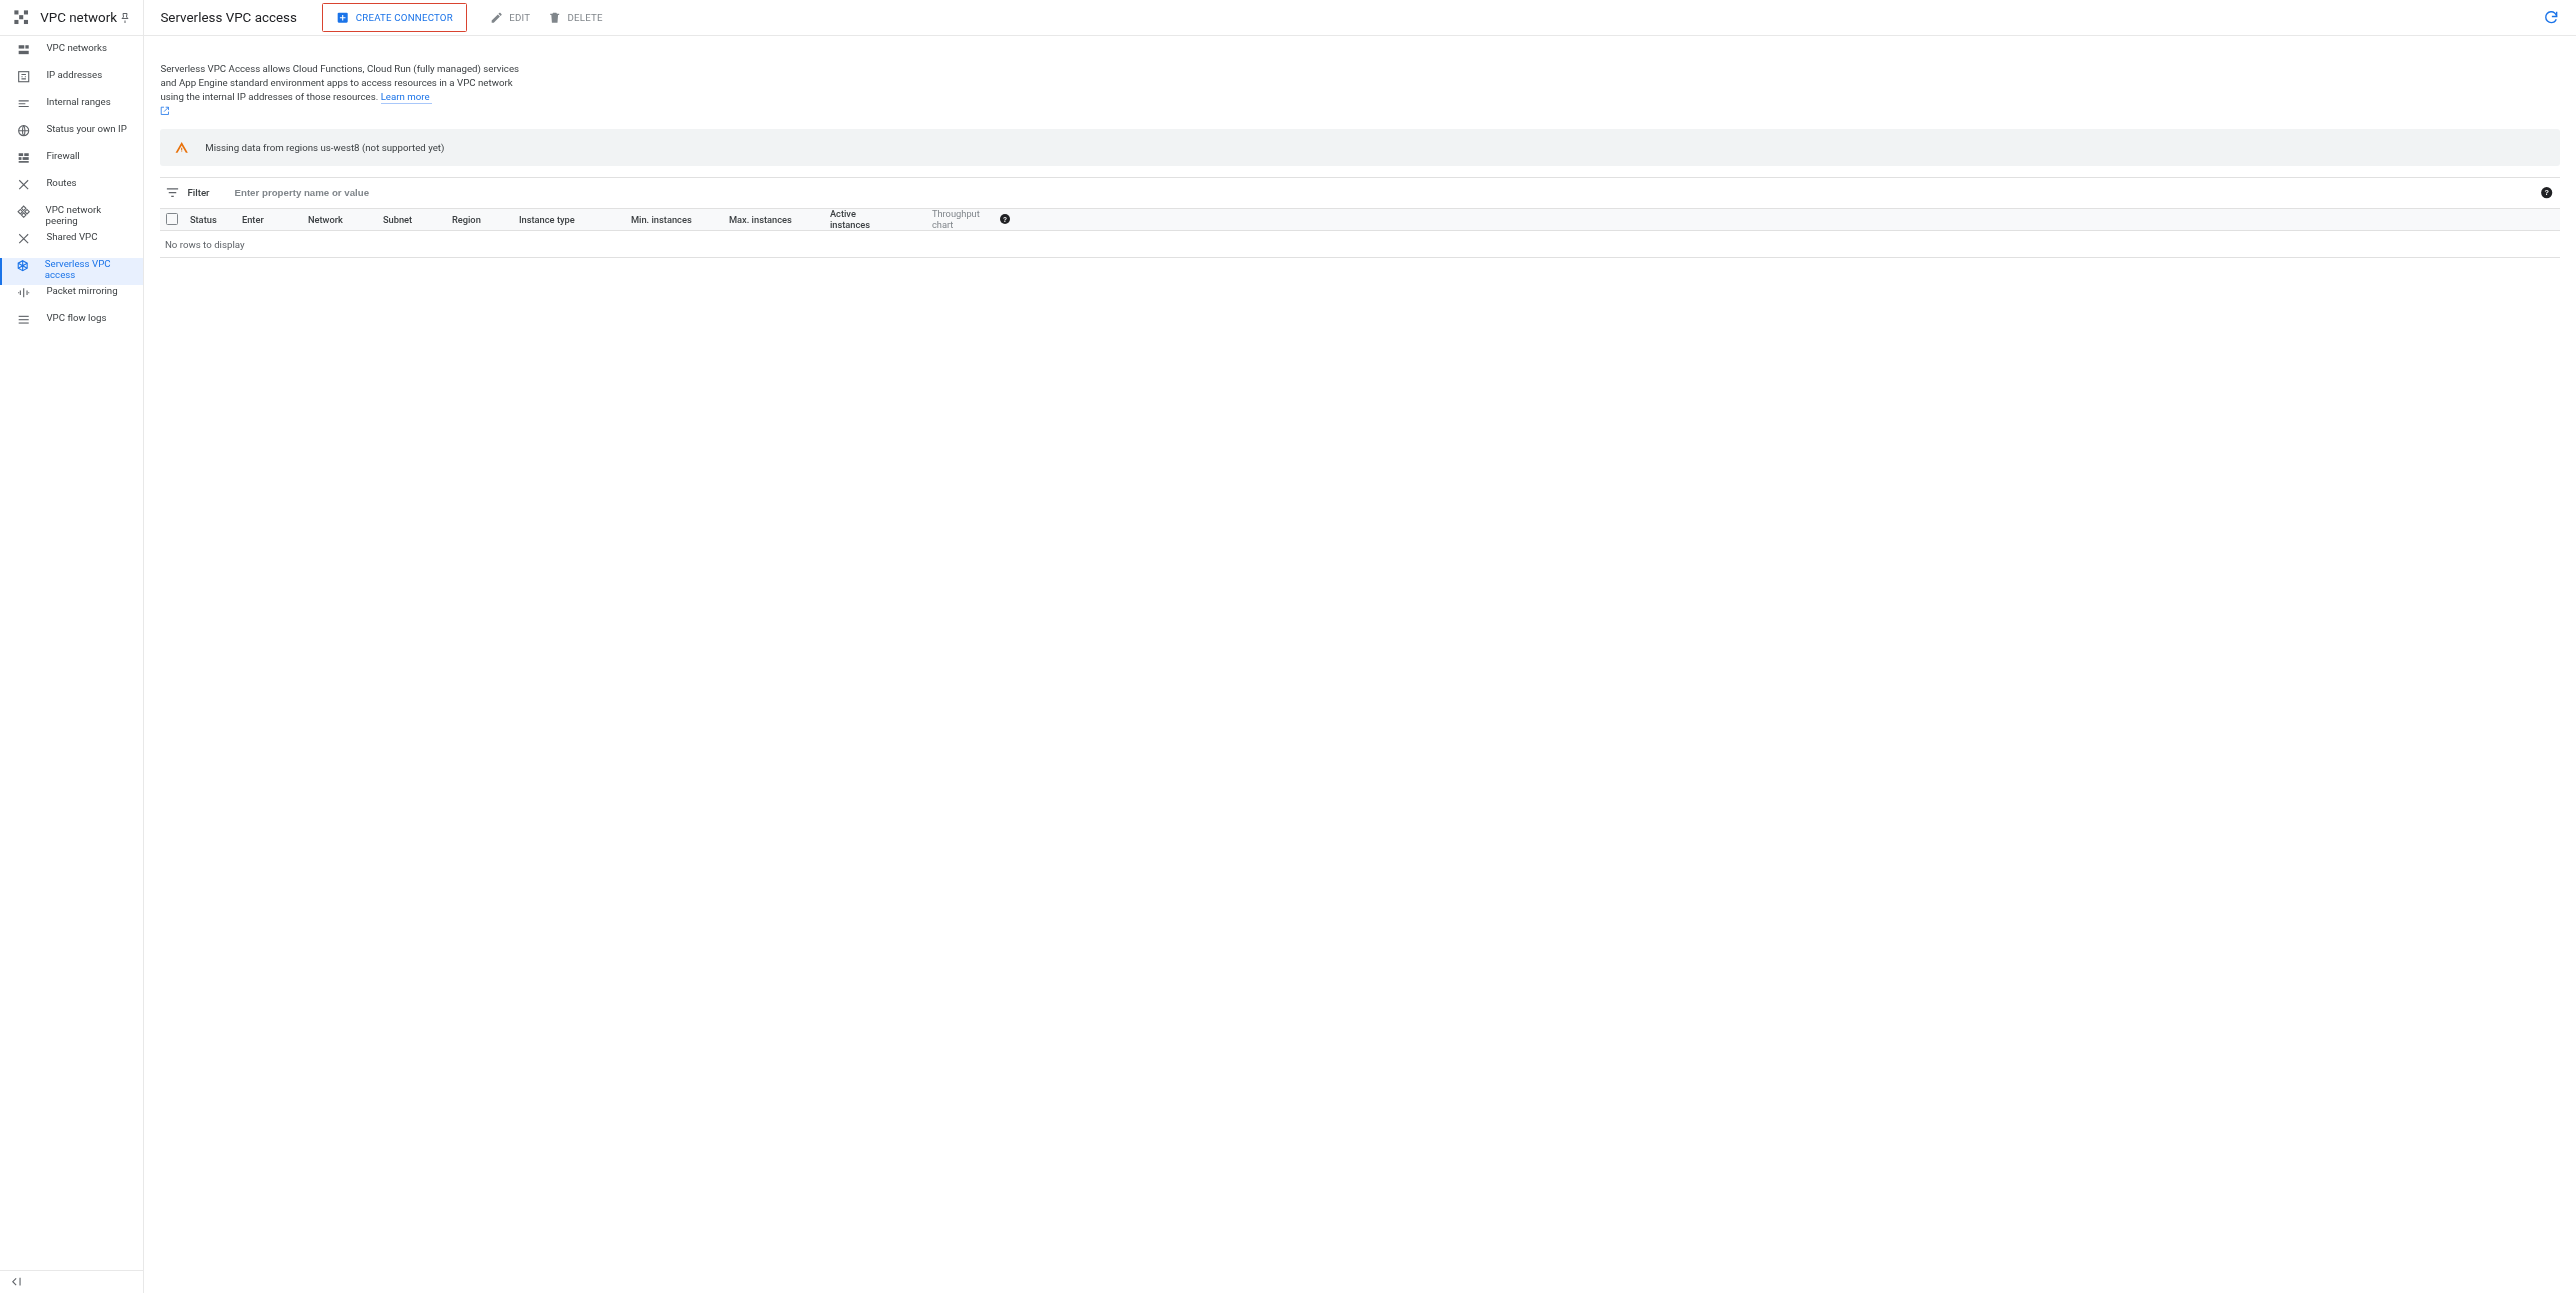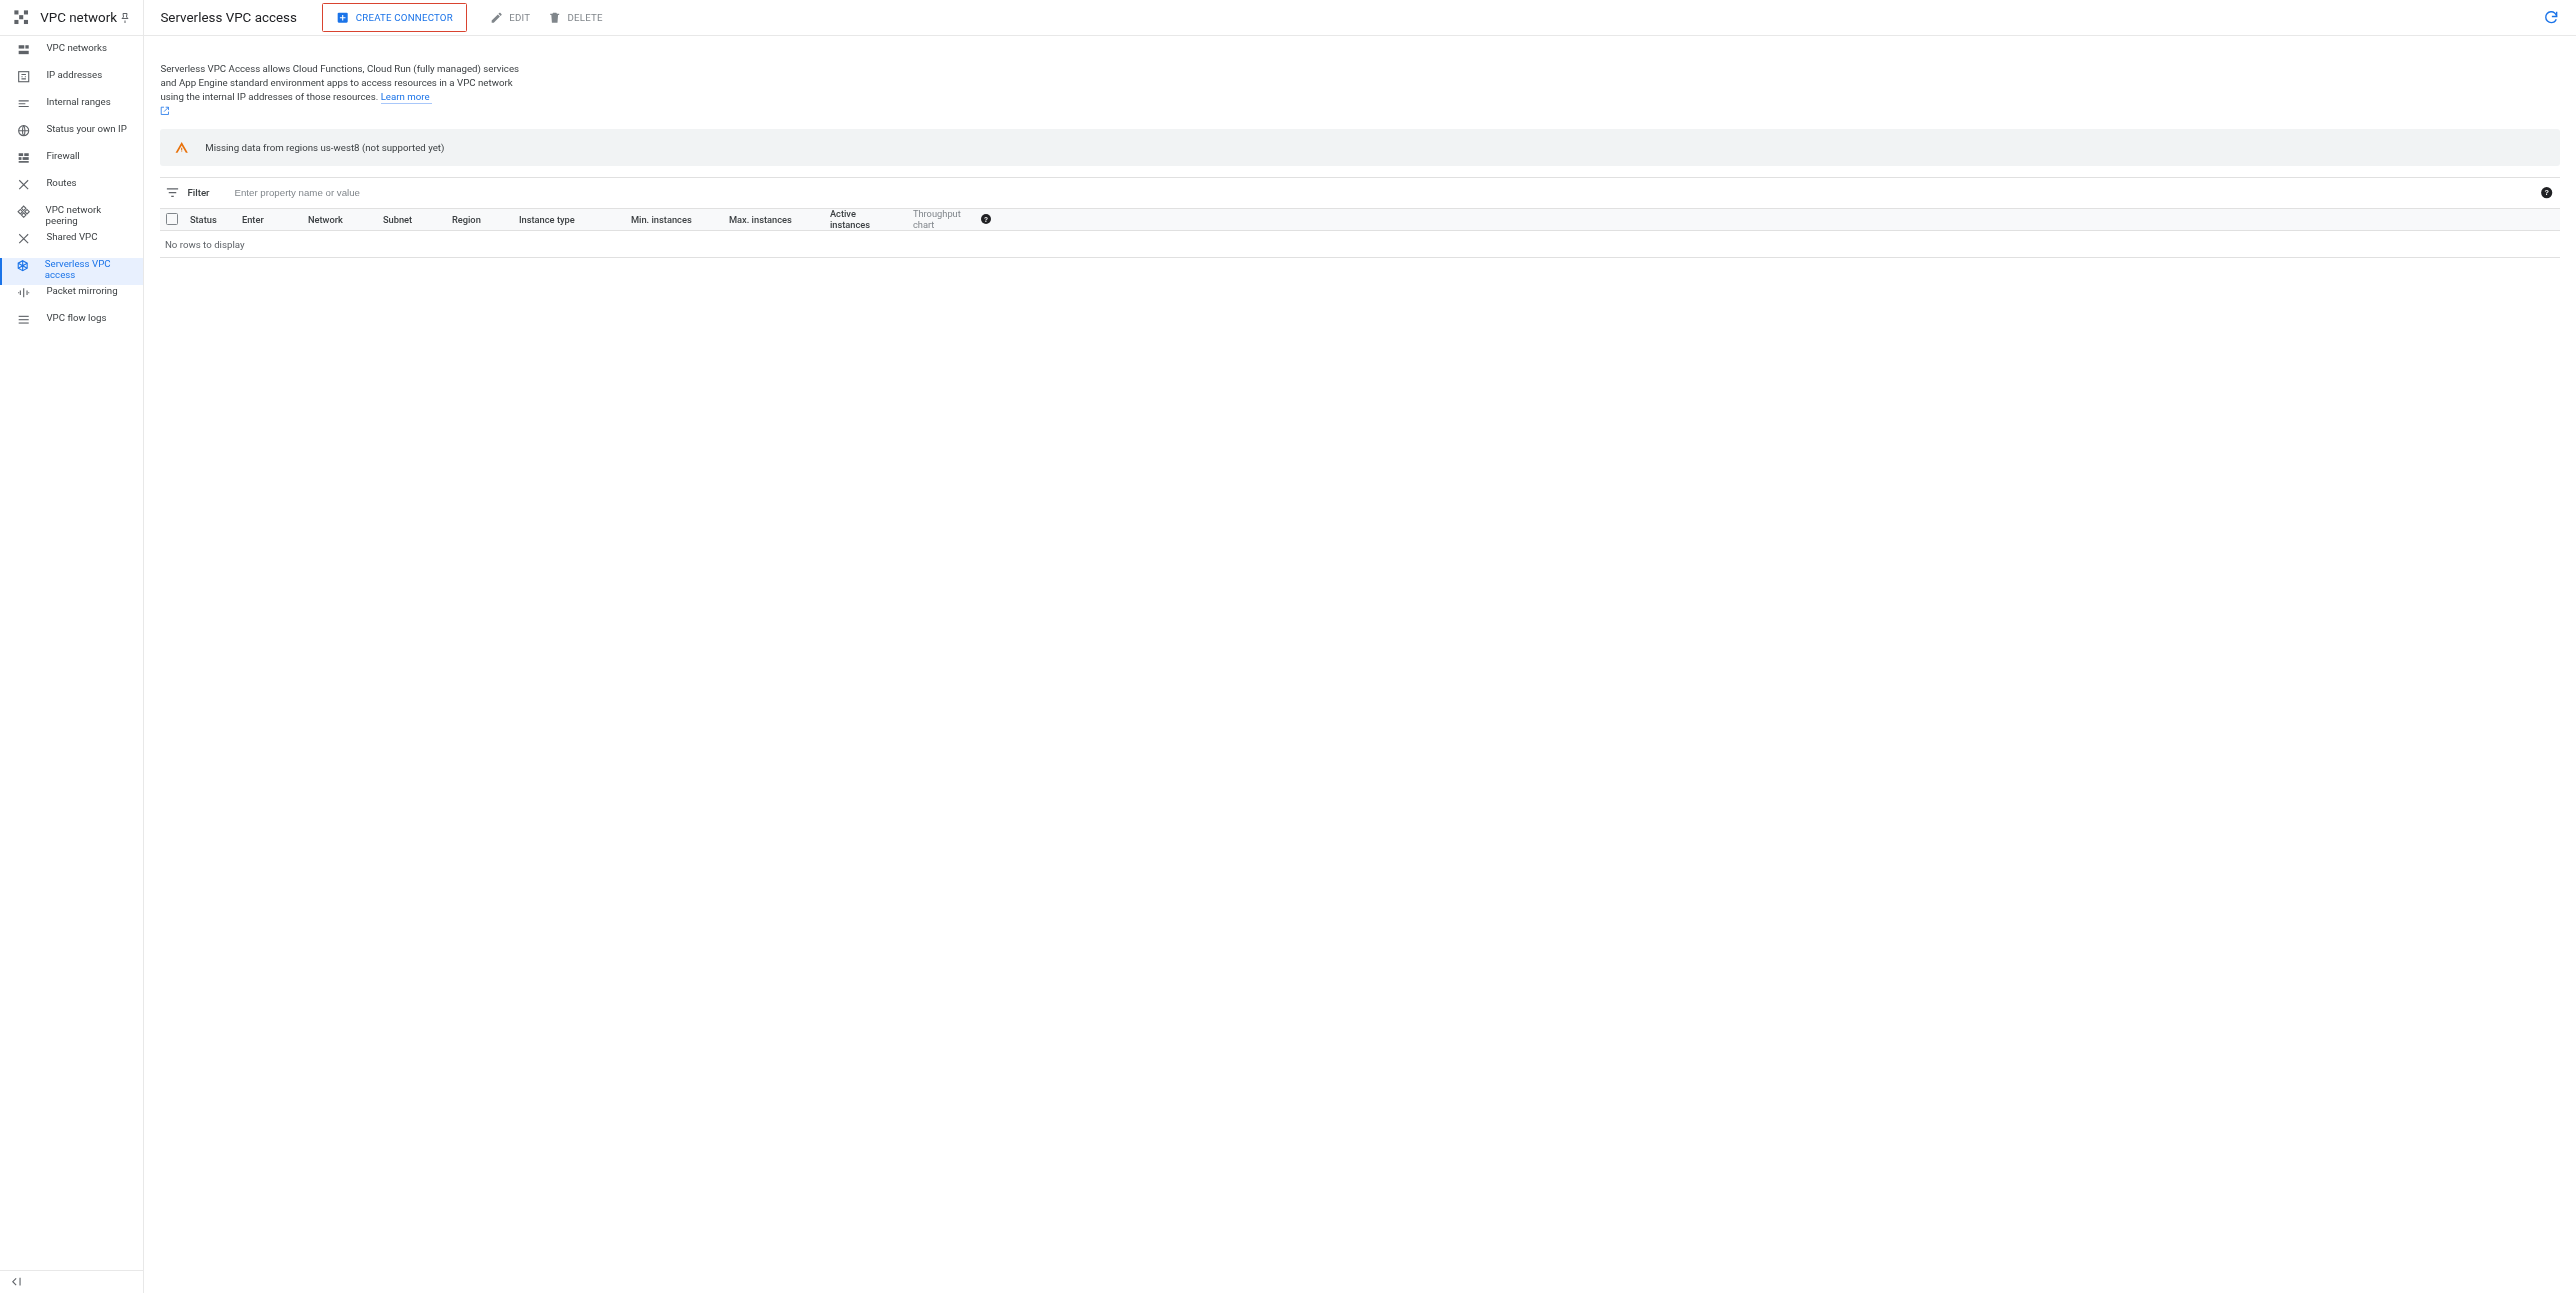--- a/index.html
+++ b/index.html
@@ -34,36 +34,36 @@
   .description { max-width: 365px; font-size: 9.7px; line-height: 1.45; color: #3c4043; }
   .description a { color: #1a73e8; text-decoration: none; border-bottom: 0.7px solid #a8c7fa; padding-bottom: 0.7px; }
   .ext-icon { width: 9.7px; height: 9.7px; vertical-align: -1.5px; margin-left: 2.2px; color: #1a73e8; }
   .banner { margin-top: 13.4px; background: #f1f3f4; border-radius: 3px; padding: 12px 15px; display: flex; align-items: center; color: #3c4043; }
   .banner .warn-icon { width: 13.4px; height: 13.4px; margin-right: 16.4px; color: #e8710a; display: inline-flex; flex: none; }
   
   .table-wrap { margin-top: 10.4px; border-top: 0.7px solid #e0e0e0; }
   .filterbar { display: flex; align-items: center; padding: 7.5px 6px 7.5px 4.5px; border-bottom: 0.7px solid #e0e0e0; }
   .filter-icon { width: 15px; height: 15px; color: #5f6368; margin-right: 7.5px; }
   .filter-label { font-weight: 500; margin-right: 23px; color: #3c4043; }
-  .filter-input { border: none; outline: none; flex: 1; font-size: 9.7px; color: #3c4043; }
+  .filter-input { border: none; outline: none; flex: 1; font-size: 9.7px; color: #3c4043; font-weight: bold; }
   .filter-input::placeholder { color: #80868b; }
   .help-icon { width: 13.4px; height: 13.4px; color: #202124; }
   .thead { display: flex; align-items: center; background: #f8f9fa; border-bottom: 0.7px solid #e0e0e0; height: 22.4px; padding: 0 4.5px; color: #3c4043; font-weight: 500; font-size: 9.3px; }
   .thead .cb { width: 25px; display: inline-flex; align-items: center; justify-content: flex-start; padding-left: 1.5px; }
   .thead .col { padding-right: 18px; }
   .col-status{ width: 52px; }
   .col-name{ width: 66px; }
   .col-network{ width: 75px; }
   .col-subnet{ width: 69px; }
   .col-region{ width: 67px; }
   .col-itype{ width: 112px; }
   .col-min{ width: 98px; }
   .col-max{ width: 101px; }
   .col-active{ width: 83px; }
-  .col-tput{ width: 97px; color: #80868b; font-weight: 400; display: inline-flex; align-items: center; }
+  .col-tput{ width: 97px; color: #80868b; font-weight: 400; display: inline-flex; align-items: center; margin-left: 19px; }
   .col-tput .help-icon{ margin-left: 6px; color:#202124; }
   .empty { padding: 7.5px 4.5px; color: #5f6368; font-size: 9.7px; border-bottom: 0.7px solid #e0e0e0; }
   .cbx { width: 12px; height: 12px; border: 1.5px solid #80868b; border-radius: 1.5px; display: inline-block; }
   svg { display: block; }
 </style>
 </head>
 <body>
 
 <div class="app">
   <aside class="sidebar">

